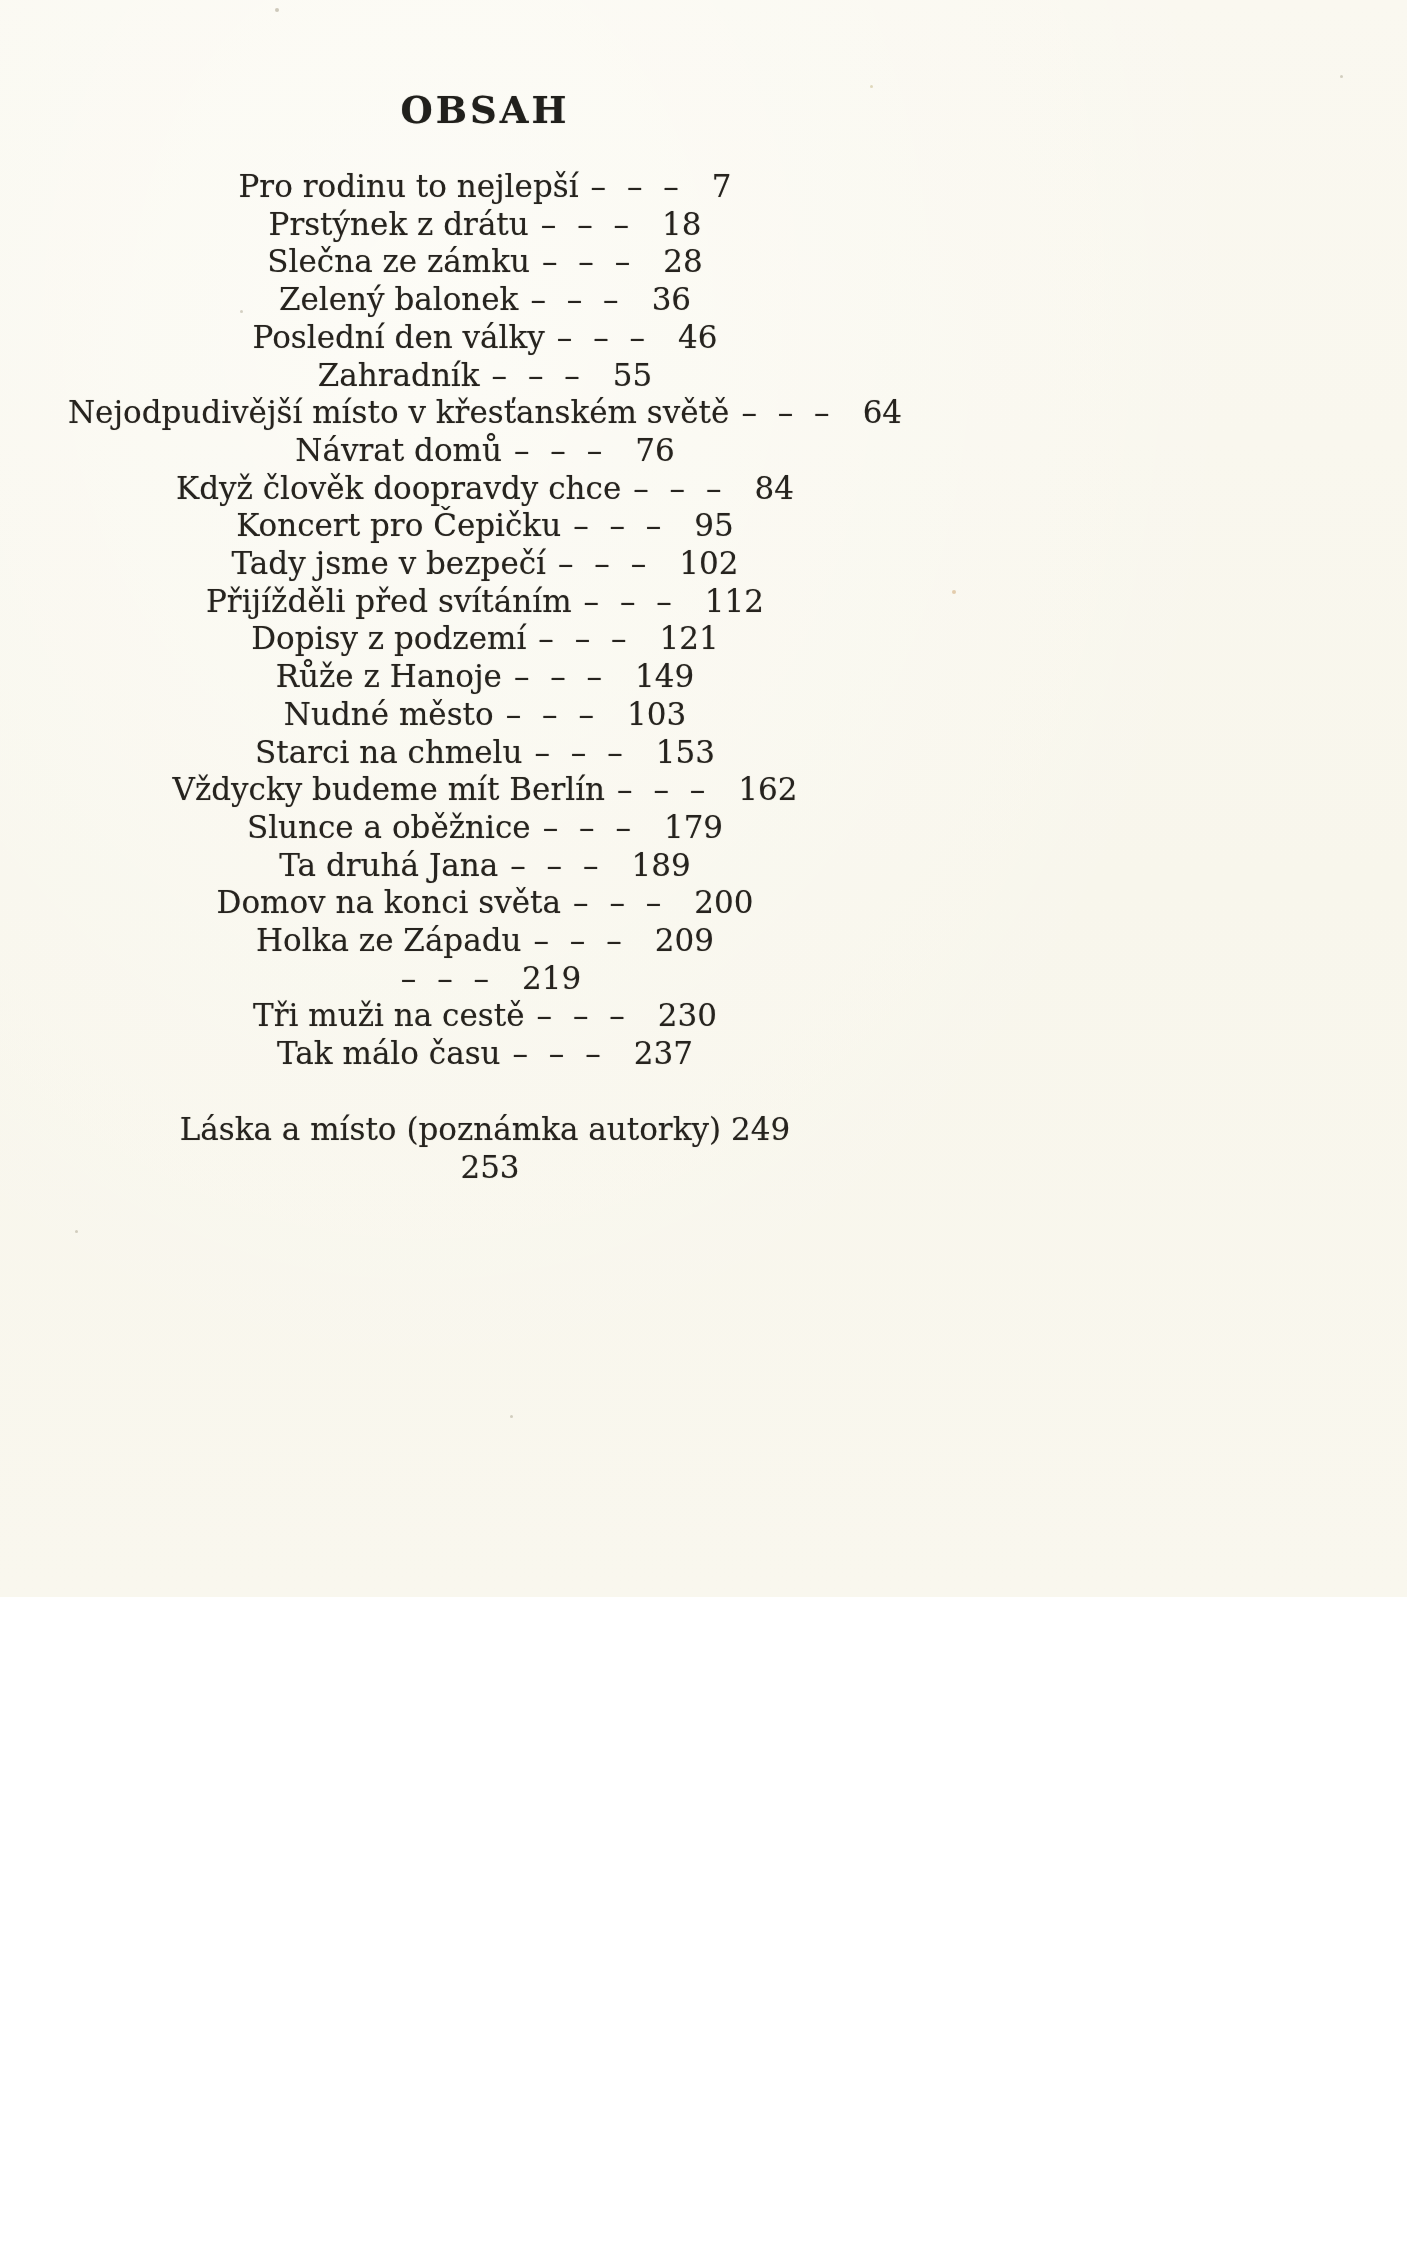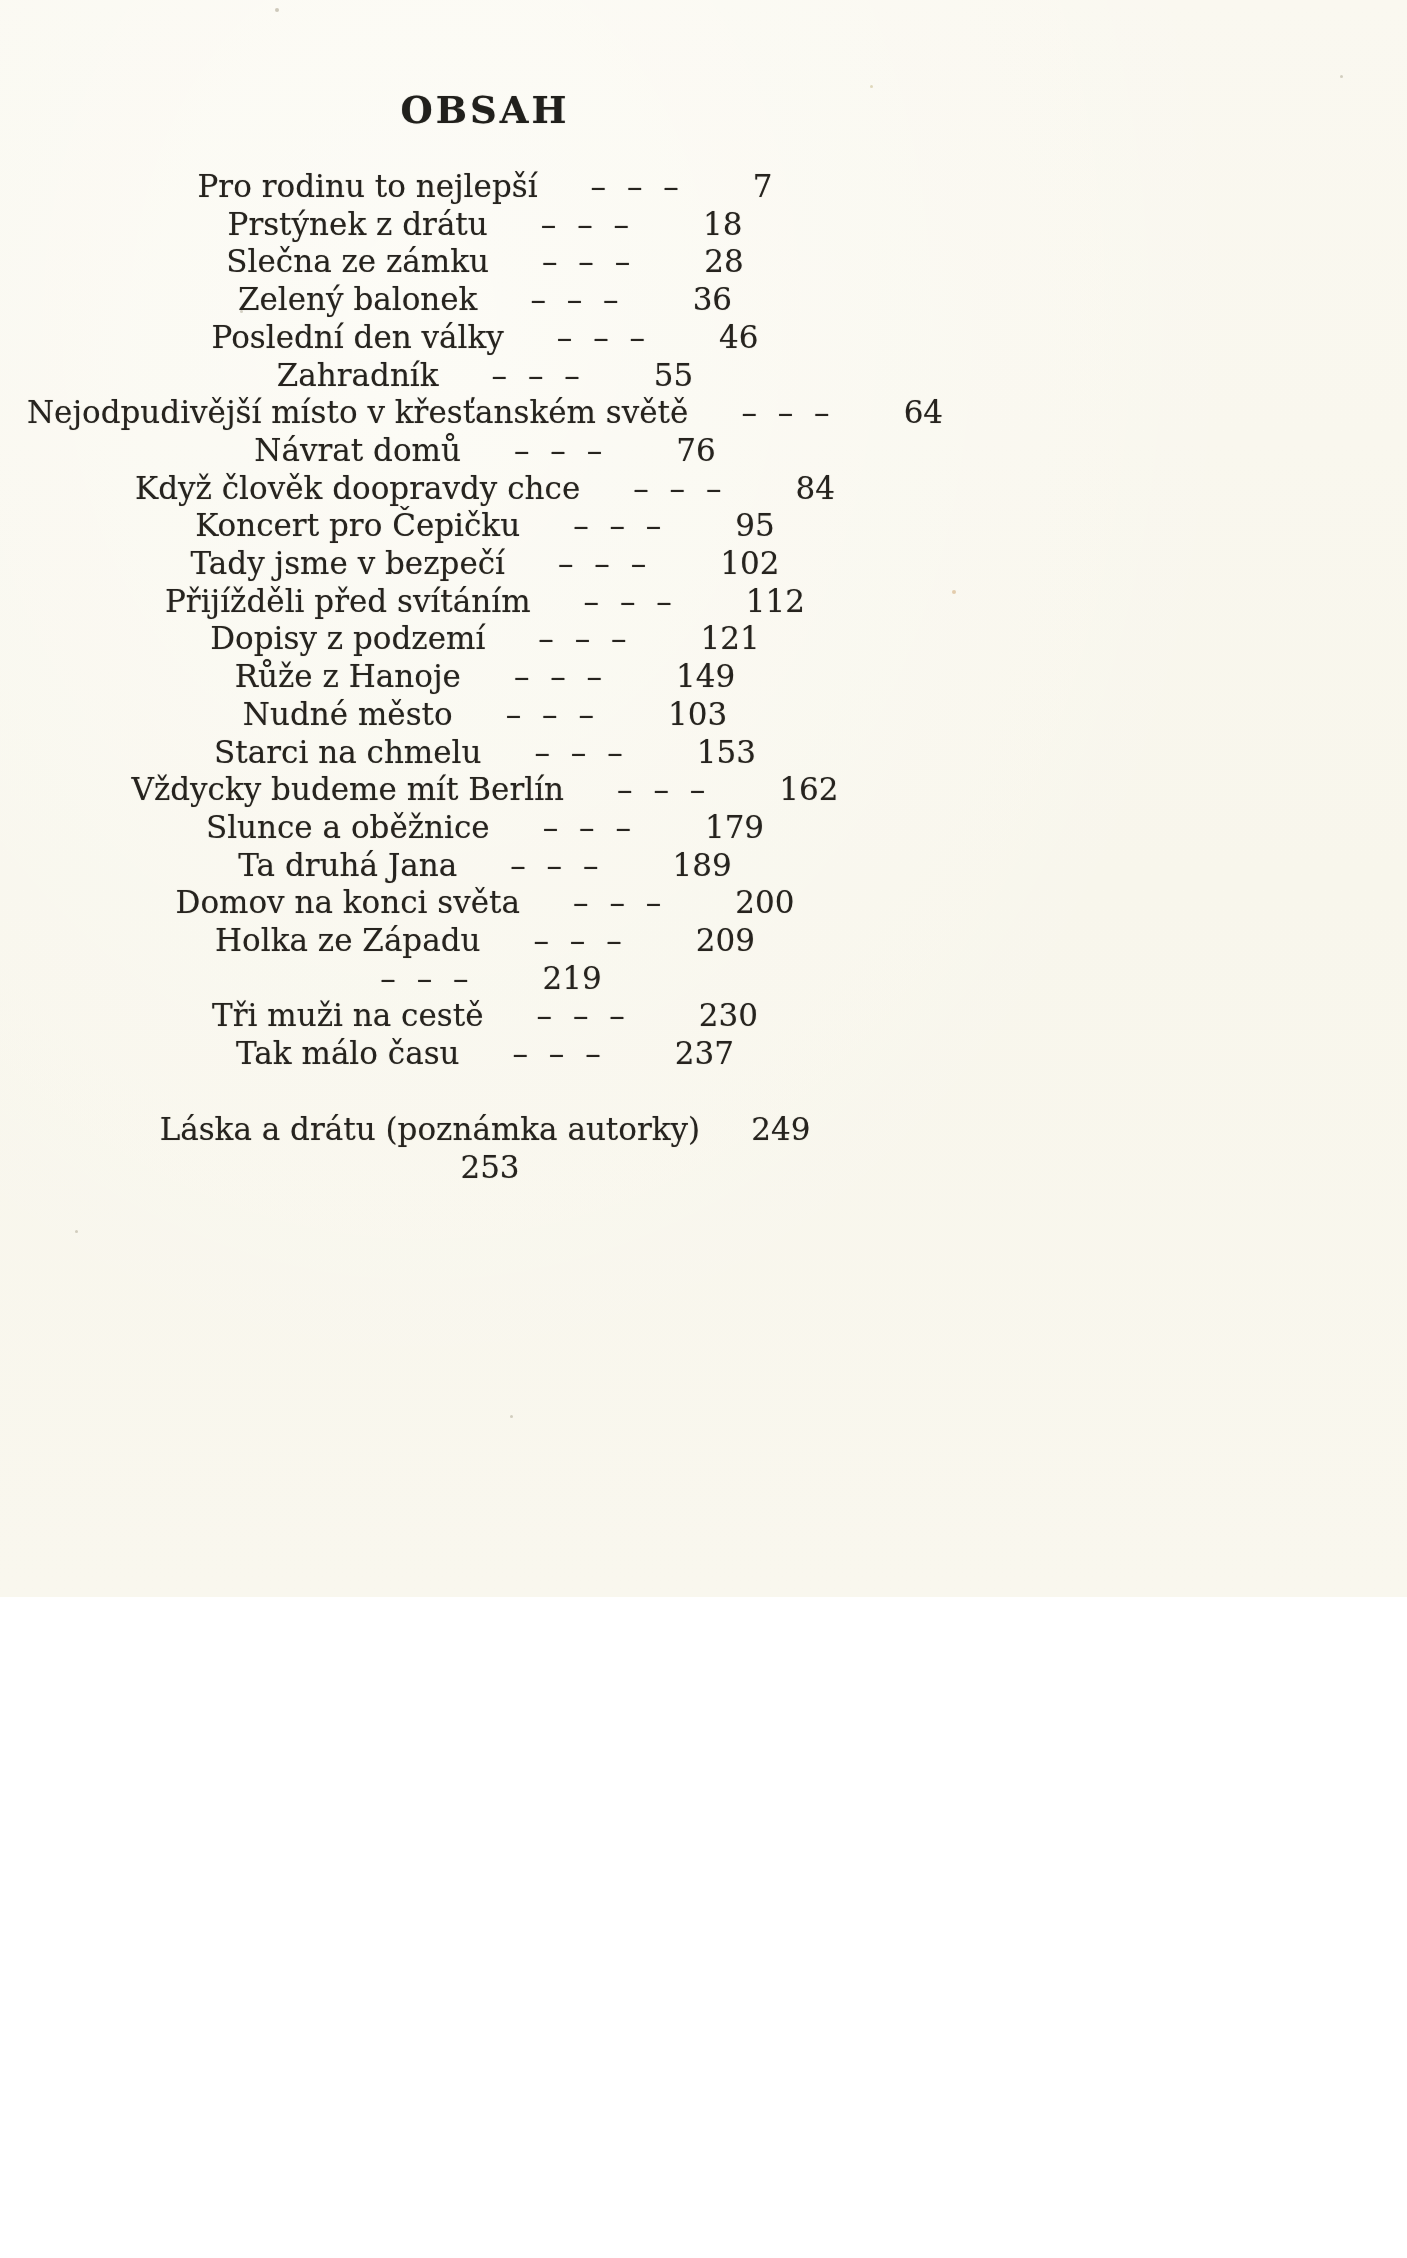--- a/index.html
+++ b/index.html
@@ -36,21 +36,20 @@
     margin-top: 36px;
   }
   .toc-row {
     display: flex;
     justify-content: center;
     align-items: flex-start;
     font-size: 31px;
     line-height: 37.7px;
     white-space: nowrap;
     text-shadow: 0 0 1px rgba(38,36,32,0.38);
-    gap: 41px;
   }
   .toc-sep {
     margin-left: 12px;
     word-spacing: 9px;
     letter-spacing: 1px;
   }
   .toc-page {
     margin-left: 32px;
   }
   .appendix-list {
@@ -226,21 +225,21 @@
         <div class="toc-row">
           <span class="toc-title">Tak málo času</span>
           <span class="toc-sep">– – –</span>
           <span class="toc-page">237</span>
         </div>
       </div>
 
     <div class="appendix-list">
 
         <div class="toc-row">
-          <span class="toc-title">Láska a drátu (poznámka autorky)</span>
+          <span class="toc-title">Láska a místo (poznámka autorky)</span>
           <span class="toc-page">249</span>
         </div>
 
         <div class="toc-row">
           <span class="toc-page">253</span>
         </div>
       </div>
 
   </div>
 </div>

